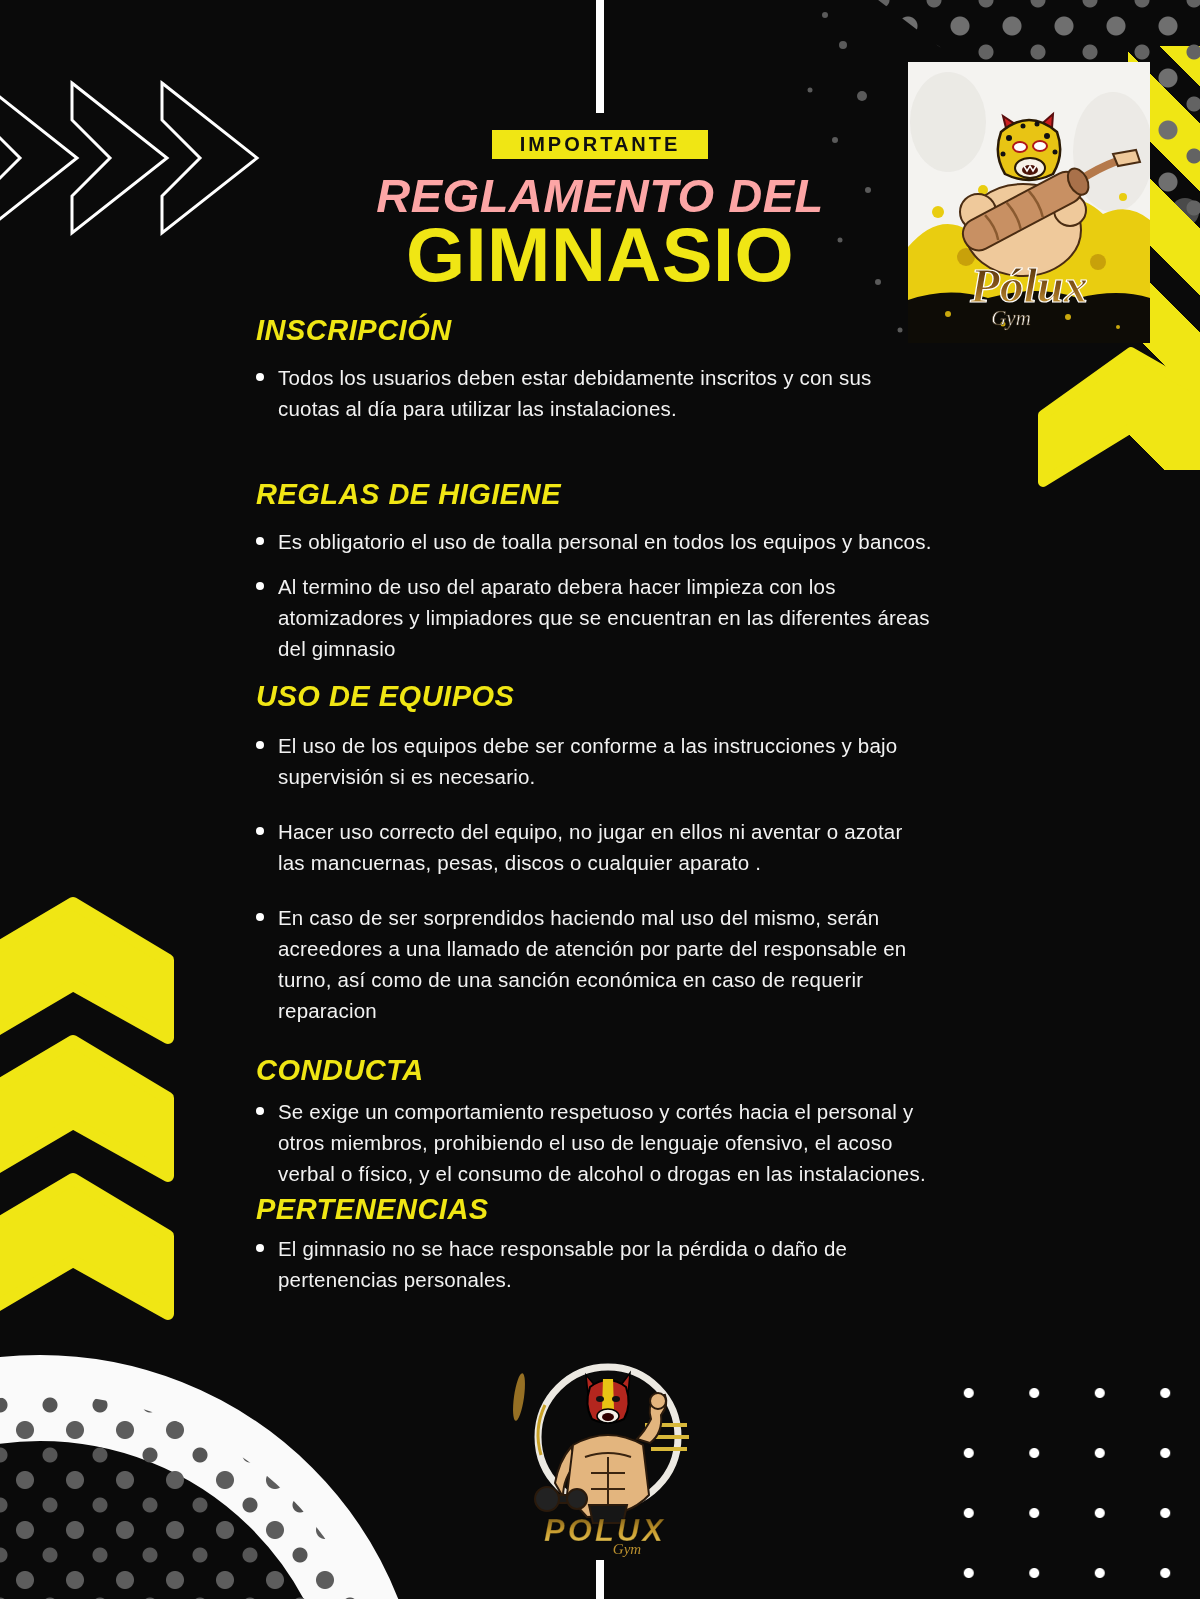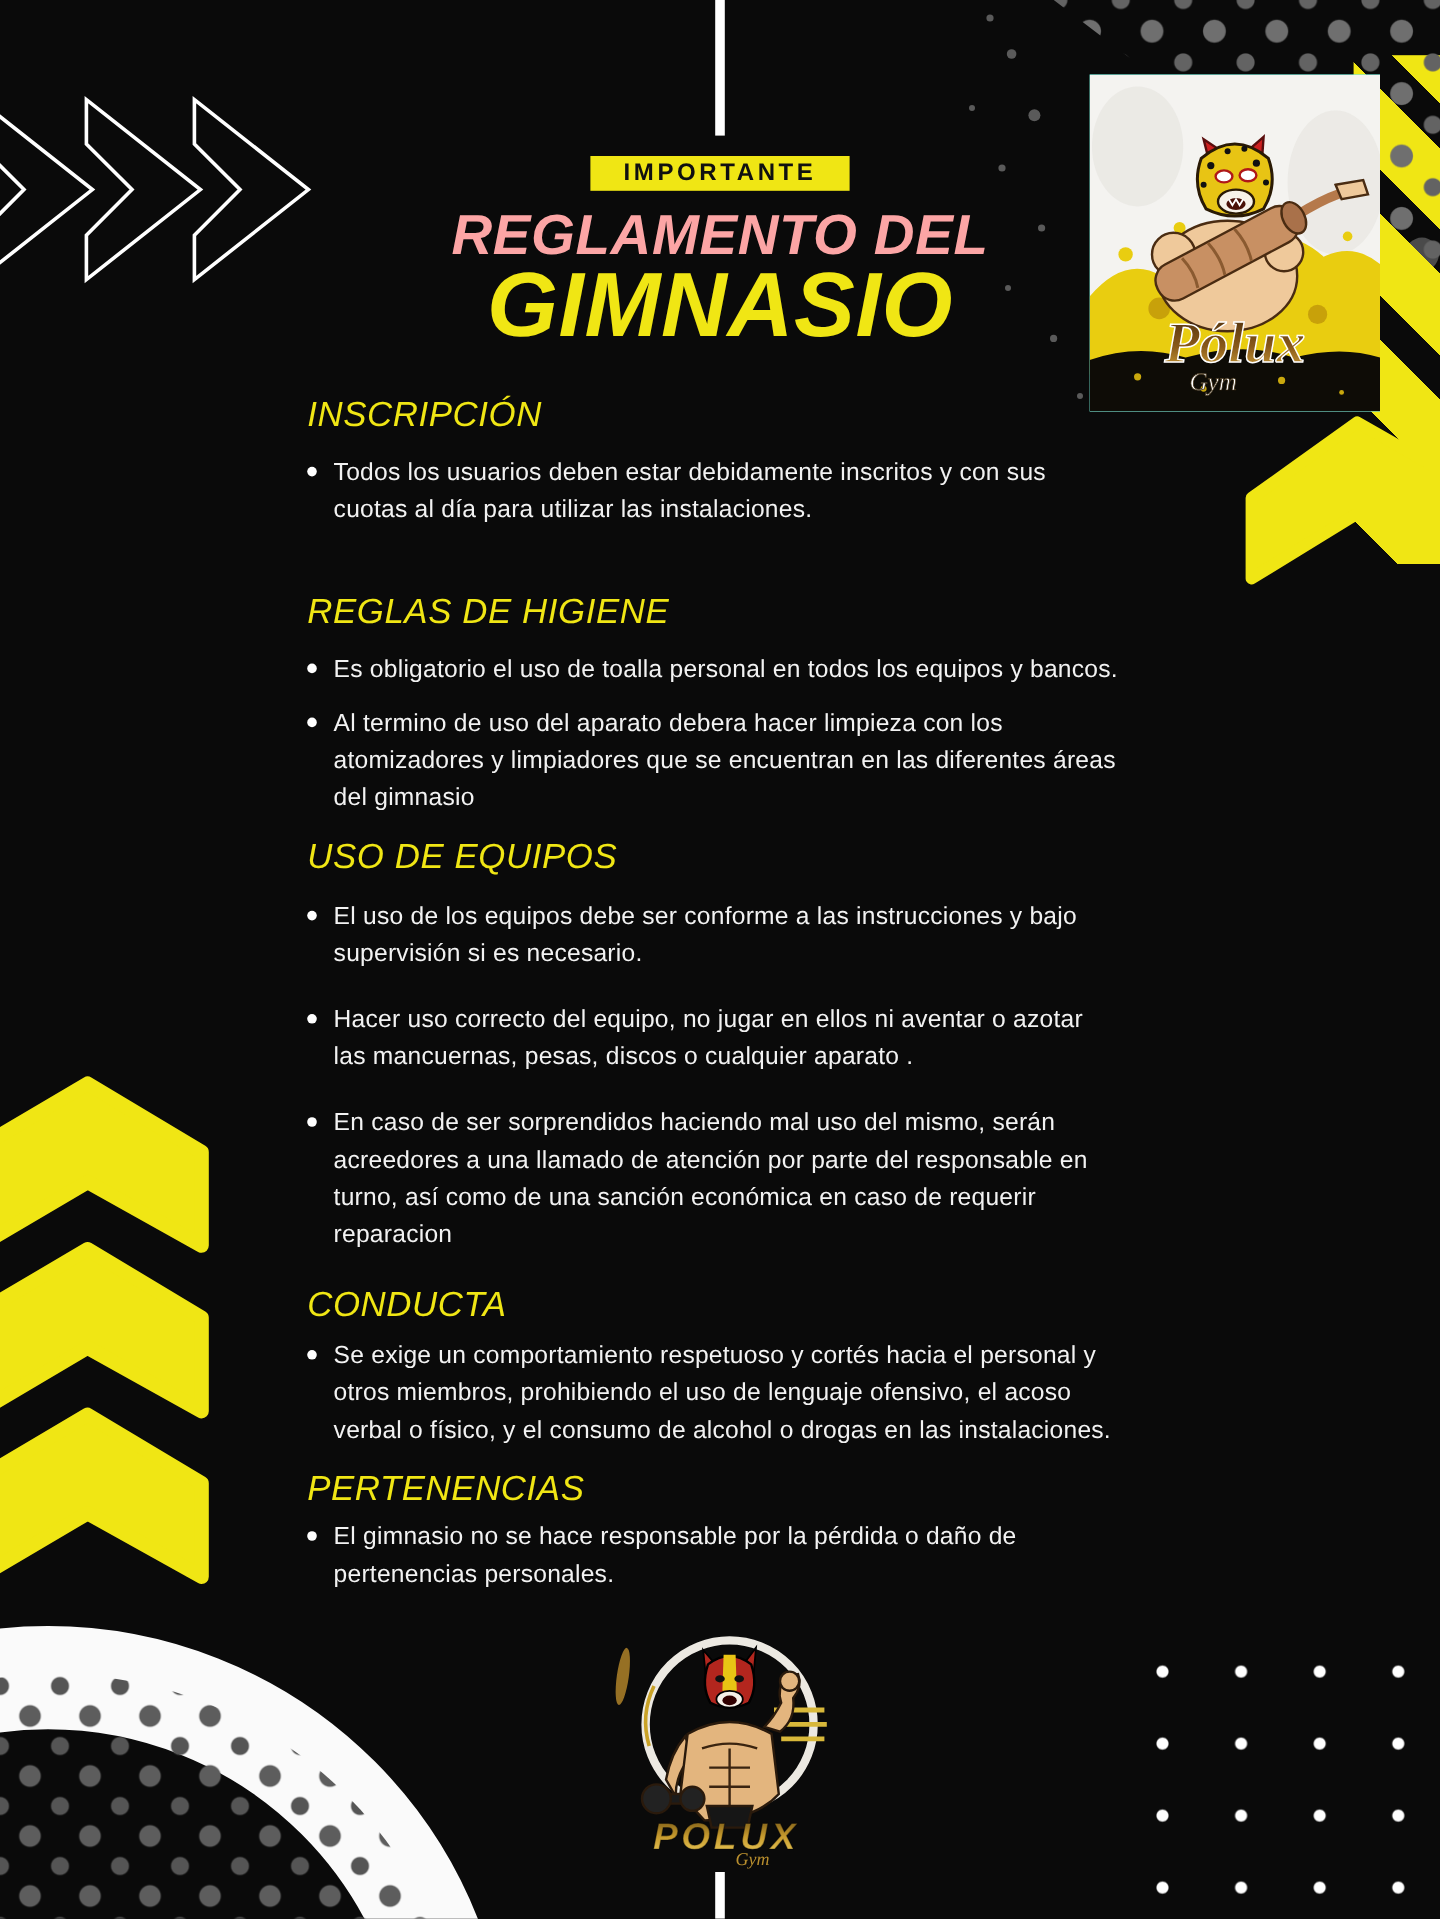--- a/index.html
+++ b/index.html
@@ -53,28 +53,28 @@
   .badge{
     display:inline-block;background:var(--yellow);color:#101010;
     font-weight:bold;font-size:20px;letter-spacing:3px;
     padding:3px 28px;
   }
   .title1{
     margin-top:12px;font-size:47px;line-height:50px;font-weight:bold;font-style:italic;
     color:#fca5a5;letter-spacing:0.5px;
   }
   .title2{
-    font-size:76px;line-height:68px;font-weight:bold;font-style:italic;
+    font-size:76px;line-height:68px;font-weight:bold;
     color:var(--yellow);letter-spacing:0.5px;
   }
   
   .sections{position:absolute;left:256px;top:312px;width:700px;}
   .section-title{
-    font-size:29px;font-weight:normal;font-style:italic;color:var(--yellow);
-    letter-spacing:.5px;line-height:36px;margin-top:16px;
+    font-size:29px;font-weight:bold;font-style:italic;color:var(--yellow);
+    letter-spacing:.5px;line-height:36px;
   }
   .bullet{display:flex;gap:14px;margin-top:14px;}
   .dot{width:8px;height:8px;border-radius:50%;background:#fff;margin-top:11px;flex:none;}
   .bullet-text{font-size:20.5px;line-height:31px;color:var(--text);letter-spacing:.2px;max-width:655px;}
   .s0{margin-top:0;}
   .s0 .section-title{margin-bottom:8px;}
   .s1{margin-top:52px;}
   .s1 .section-title{margin-bottom:8px;}
   .s2{margin-top:26px;}
   .s2 .section-title{margin-bottom:-6px;}

